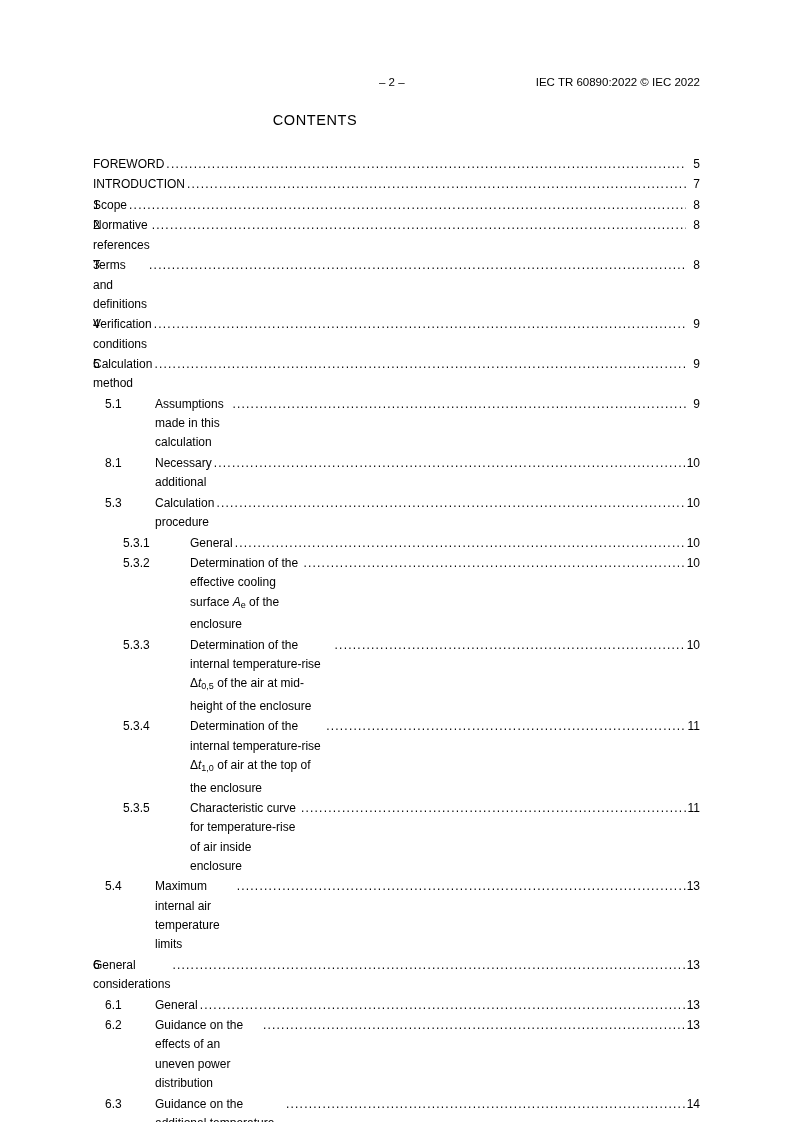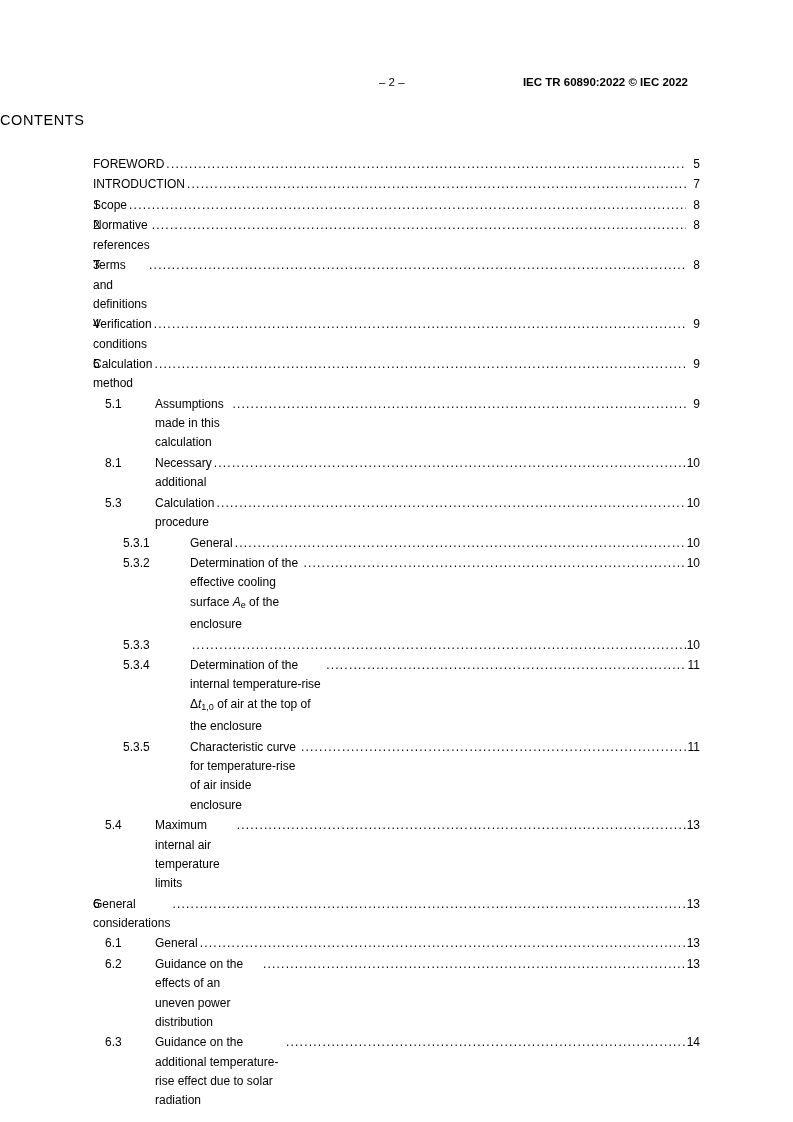--- a/index.html
+++ b/index.html
@@ -35,32 +35,33 @@
     line-height: 16px;
   }
   .header .folio {
     position: absolute;
     left: 286px;
     top: 0;
     white-space: pre;
   }
   .header .docid {
     position: absolute;
-    right: 12px;
+    right: 0;
     top: 0;
-    font-weight: bold;
+    font-weight: normal;
     white-space: pre;
   }
 
   
   .contents-title {
     position: absolute;
     left: 0;
     top: 112px;
     width: 630px;
+    text-align: center;
     font-size: 14.5px;
     letter-spacing: 0.6px;
   }
 
   
   .toc {
     position: absolute;
     left: 93px;
     top: 155px;
     width: 607px;
@@ -266,20 +267,21 @@
             <span class="toc-text">Determination of the effective cooling surface <span class="var">A</span><span class="sub">e</span> of the enclosure</span>
             <span class="toc-dots">....................................................................................................................................................................................................................................................................</span>
             <span class="toc-page">10</span>
           </span>
         </span>
       </div>
       <div class="toc-entry lvl3">
         <span class="toc-num">5.3.3</span>
         <span class="toc-body">
           <span class="toc-line">
+            <span class="toc-text">Determination of the internal temperature-rise <span class="upr">Δ</span><span class="var">t</span><span class="sub">0,5</span> of the air at mid-height of the enclosure</span>
             <span class="toc-dots">....................................................................................................................................................................................................................................................................</span>
             <span class="toc-page">10</span>
           </span>
         </span>
       </div>
       <div class="toc-entry lvl3">
         <span class="toc-num">5.3.4</span>
         <span class="toc-body">
           <span class="toc-line">
             <span class="toc-text">Determination of the internal temperature-rise <span class="upr">Δ</span><span class="var">t</span><span class="sub">1,0</span> of air at the top of the enclosure</span>

